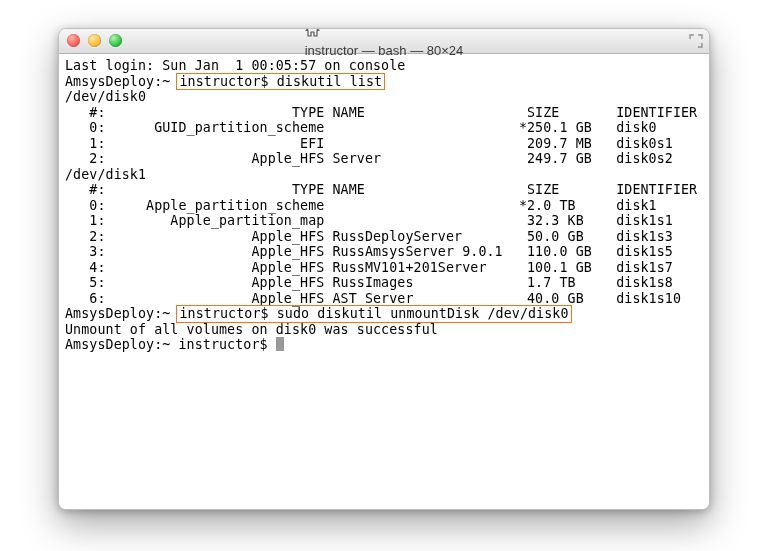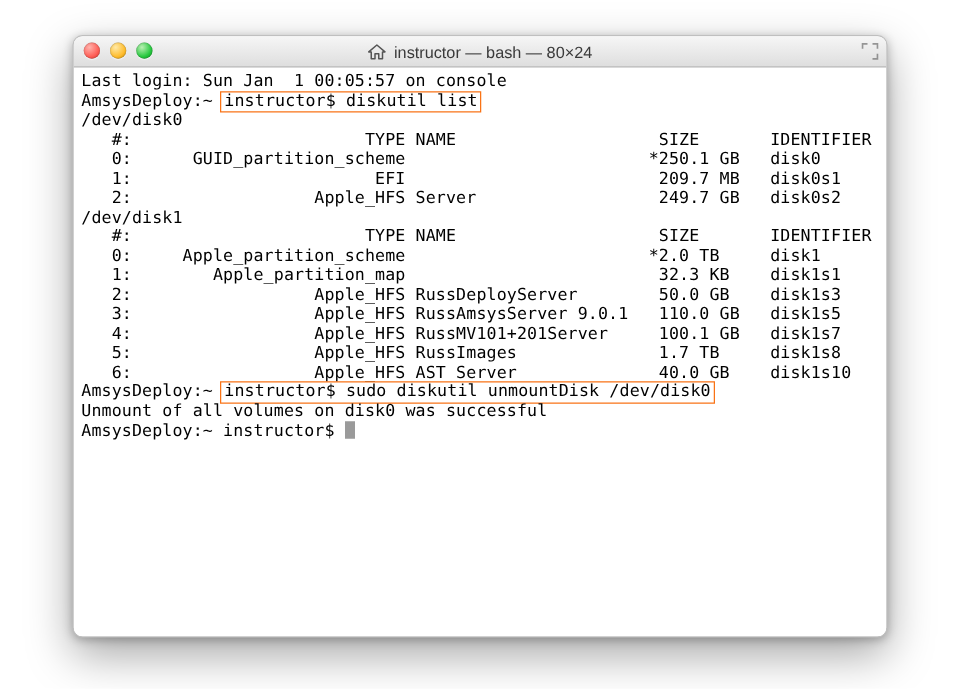--- a/index.html
+++ b/index.html
@@ -19,21 +19,21 @@
     position:relative;
     display:flex;align-items:center;
     font-family:"Lucida Grande","Helvetica Neue",Arial,sans-serif;
     font-size:13px;color:#3a3a3a;
   }
   .traffic{position:absolute;left:8px;top:5px;display:flex;gap:8px;}
   .dot{width:13px;height:13px;border-radius:50%;box-shadow:inset 0 0 1px rgba(0,0,0,.5),0 1px 1px rgba(255,255,255,.6);}
   .dot.red{background:radial-gradient(circle at 35% 30%,#ffb3ad,#ff5f57 60%,#d0302a);}
   .dot.yel{background:radial-gradient(circle at 35% 30%,#ffe9a7,#ffbd2e 60%,#c98a00);}
   .dot.grn{background:radial-gradient(circle at 35% 30%,#baf0b3,#28c940 60%,#0a8f1d);}
-  .title-center{margin:0 auto;display:flex;align-items:center;gap:6px;}
+  .title-center{margin:0 auto;display:flex;gap:6px;flex-direction:column;}
   .home-icon svg{display:block;}
   .fullscreen-icon{position:absolute;right:6px;top:5px;opacity:.65;}
   .term{
     flex:1 1 auto;padding:4px 6px 0 6px;
     font-size:13.3px;line-height:15.5px;color:#000;
     white-space:pre;overflow:hidden;
     background:#fff;letter-spacing:.1px;
   }
   .row{display:block;}
   .highlight{display:inline-block;border:1px solid #f97316;padding:0 2px;margin:-3px -2px;}

